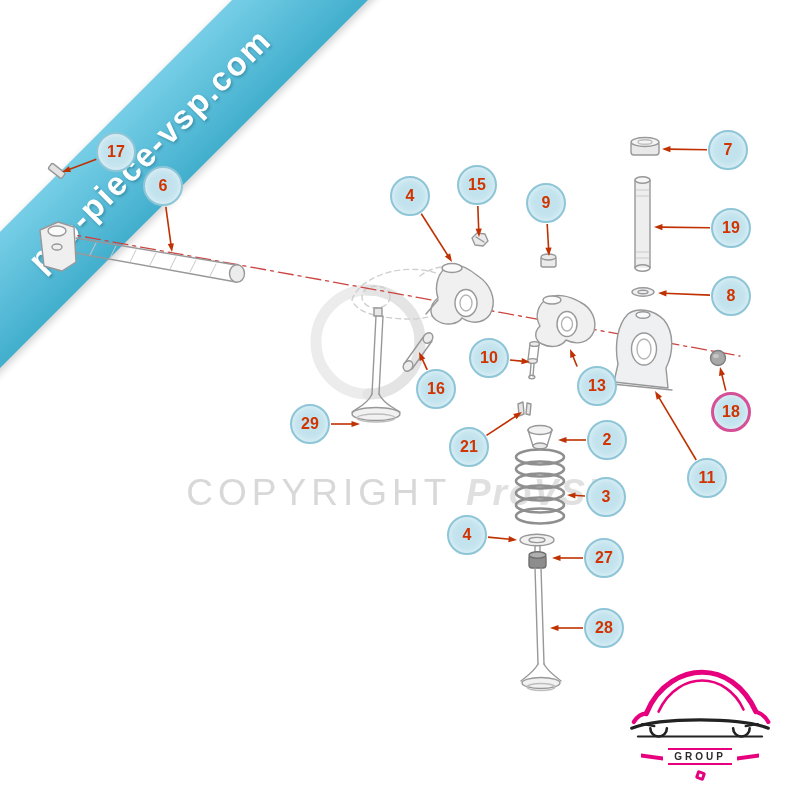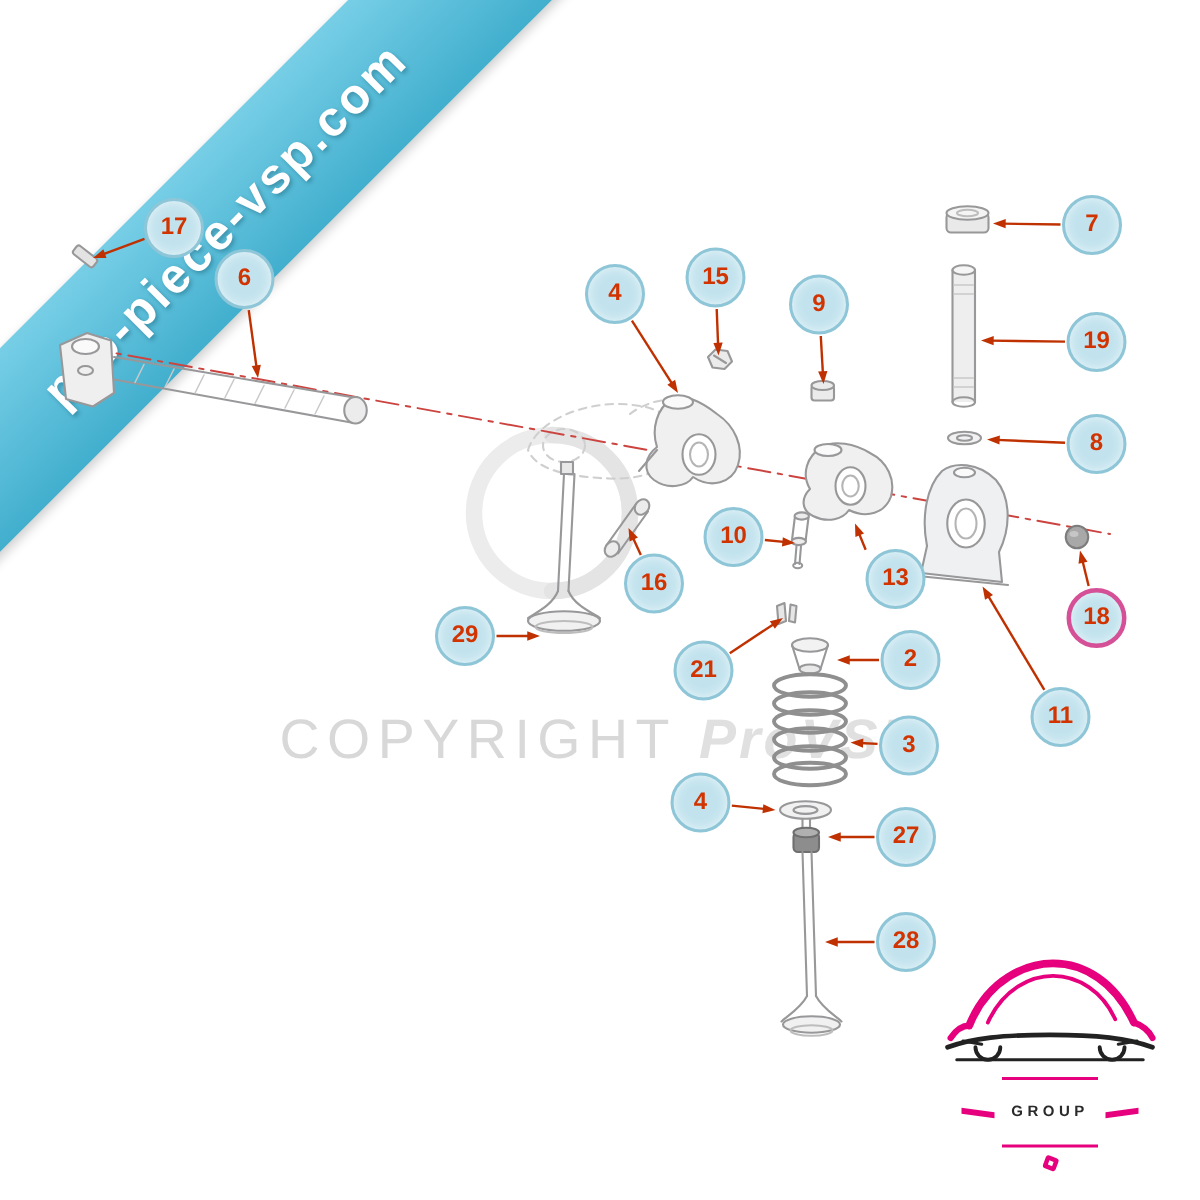--- a/index.html
+++ b/index.html
@@ -60,21 +60,21 @@
   .logo-group .wing {
     display:inline-block; width:22px; height:0;
     border-top:4px solid var(--brand-pink,#e6007e);
   }
   .logo-group .wing.left  { transform:skewY(8deg); }
   .logo-group .wing.right { transform:skewY(-8deg); }
   .logo-group .group-label {
     font-size:10px; font-weight:bold; letter-spacing:3px; color:#2a2a2a;
     border-top:2px solid var(--brand-pink,#e6007e);
     border-bottom:2px solid var(--brand-pink,#e6007e);
-    padding:16px 6px;
+    padding:1px 6px;
   }
   .logo-text { font-size:52px; font-weight:bold; line-height:1.05; letter-spacing:-1px; display:flex; align-items:flex-start; }
   .logo-text .pro { color:#161616; }
   .logo-text .vsp { color:var(--brand-pink,#e6007e); }
   .logo-text .bolt {
     display:inline-block; width:9px; height:9px; margin:6px 2px 0 2px;
     border:3px solid var(--brand-pink,#e6007e); border-radius:2px;
     transform:rotate(20deg);
   }
 </style>

